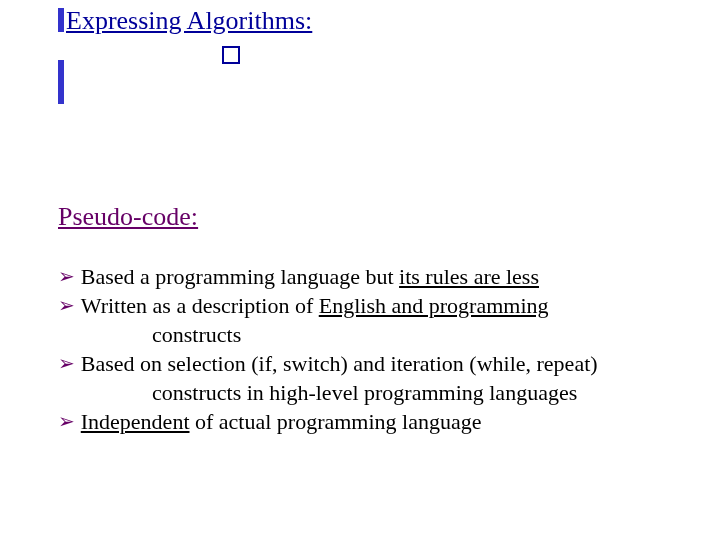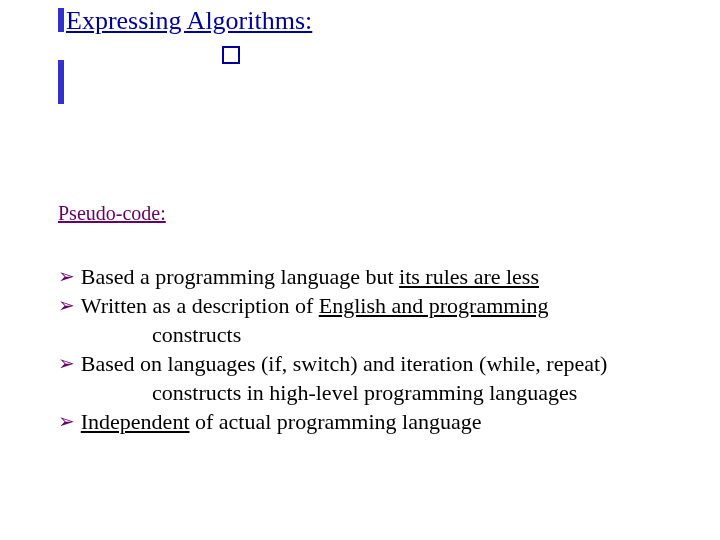--- a/index.html
+++ b/index.html
@@ -53,21 +53,21 @@
     border: 2px solid #000099;
     box-sizing: border-box;
     margin-top: 6px;
     flex: none;
   }
 
   .subheading {
     position: absolute;
     left: 58px;
     top: 202px;
-    font-size: 20px;
+    font-size: 26px;
     color: #660066;
     text-decoration: underline;
   }
 
   .arrow-list {
     position: absolute;
     left: 58px;
     right: 36px;
     top: 262px;
     font-size: 22px;
@@ -120,21 +120,21 @@
     <div class="item">
       <span class="arrow-marker">➢</span>
       <span class="text">
         <span>Written as a description of </span><span class="u">English and programming</span>
       </span>
     </div>
     <div class="cont">constructs</div>
 
     <div class="item">
       <span class="arrow-marker">➢</span>
-      <span class="text">Based on languages (if, switch) and iteration (while, repeat)</span>
+      <span class="text">Based on selection (if, switch) and iteration (while, repeat)</span>
     </div>
     <div class="cont">constructs in high-level programming languages</div>
 
     <div class="item">
       <span class="arrow-marker">➢</span>
       <span class="text">
         <span class="u">Independent</span><span> of actual programming language</span>
       </span>
     </div>
 

